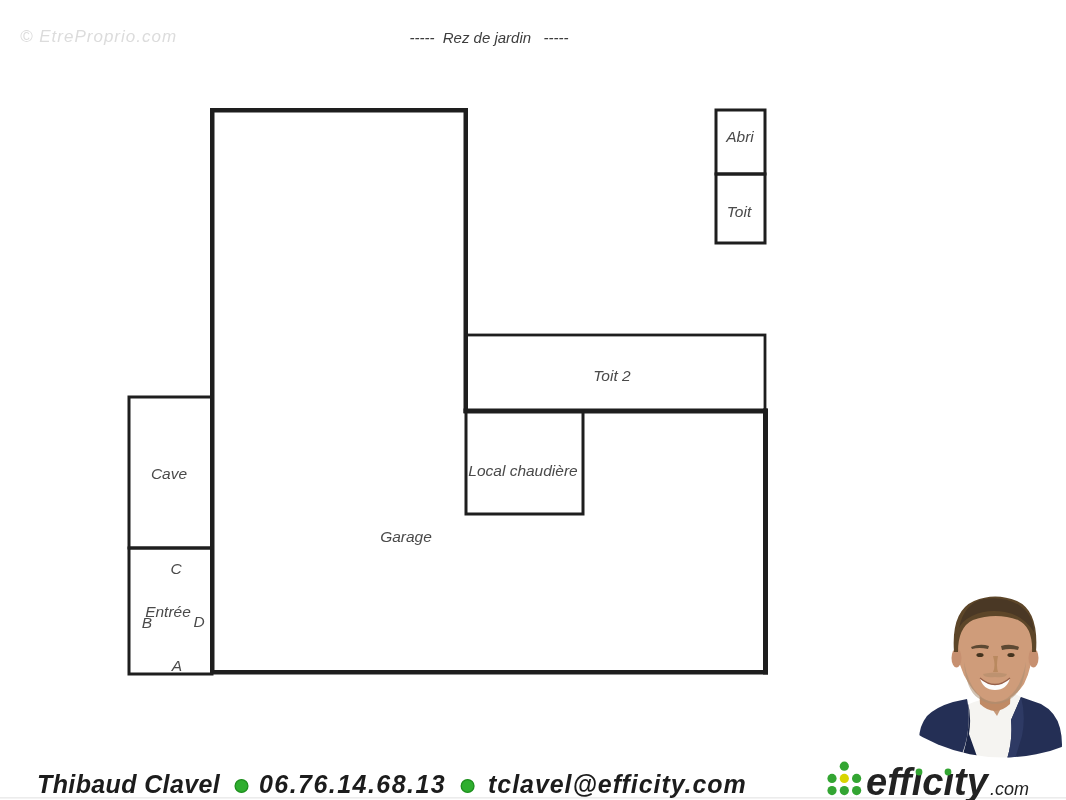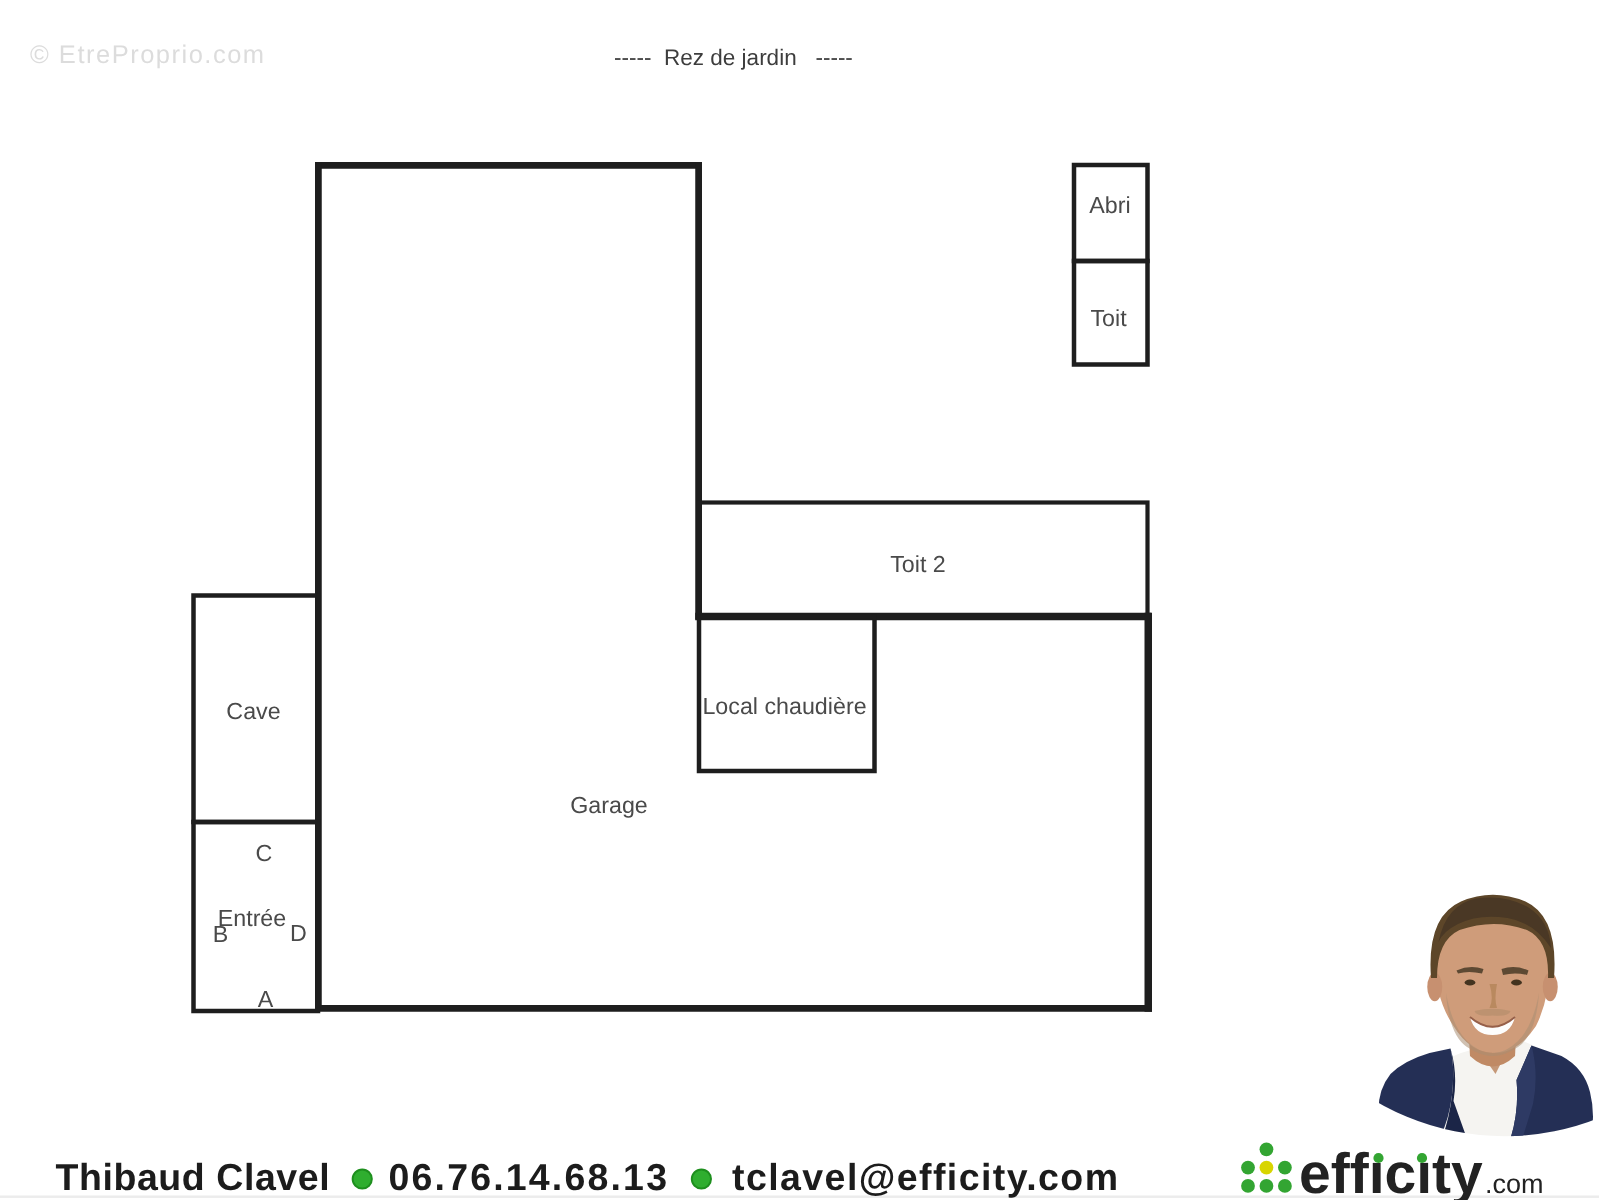--- a/index.html
+++ b/index.html
@@ -1,17 +1,17 @@
 <!DOCTYPE html>
 <html><head>
 <meta charset="utf-8">
 <style>
 html,body{margin:0;padding:0;background:#ffffff;}
 #page{position:relative;width:1066px;height:800px;background:#ffffff;overflow:hidden;
-  font-family:"Liberation Sans", sans-serif;}
+  font-family:"Liberation Sans", sans-serif;font-style:italic;}
 svg{position:absolute;left:0;top:0;}
 </style>
 </head>
 <body>
 <div id="page">
 <svg width="1066" height="800" viewBox="0 0 1066 800">
   <defs>
     <clipPath id="photoclip">
           <circle cx="1003" cy="587.5" r="170"></circle>
         </clipPath>

